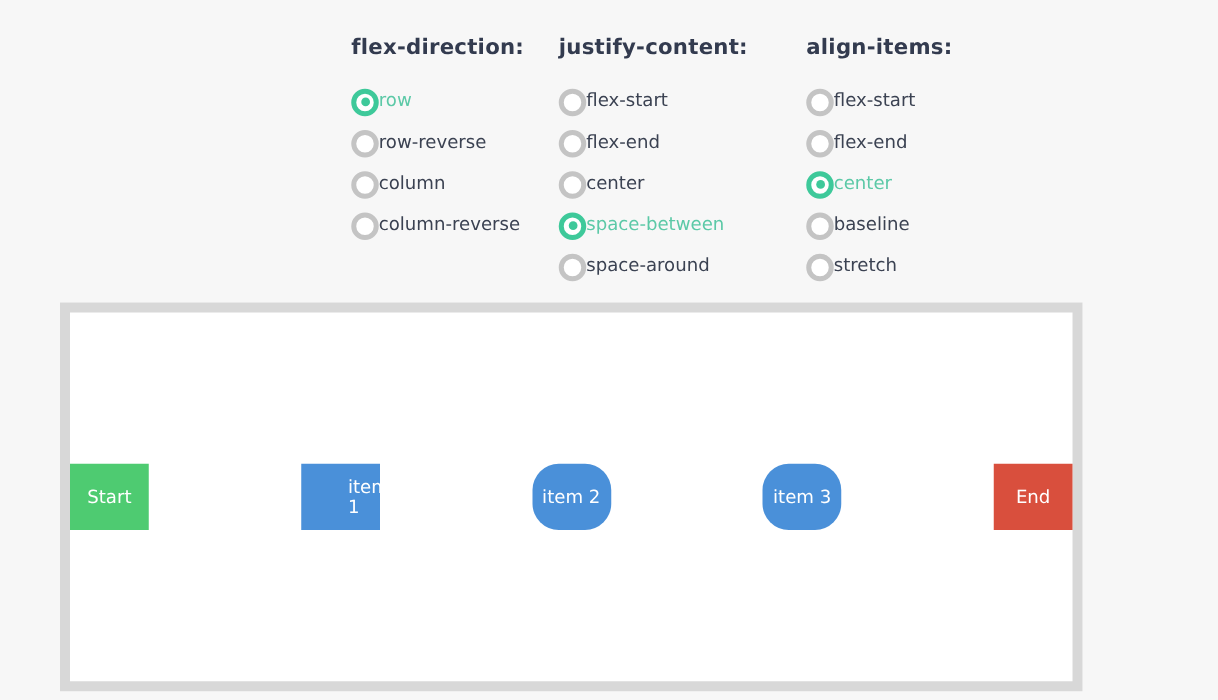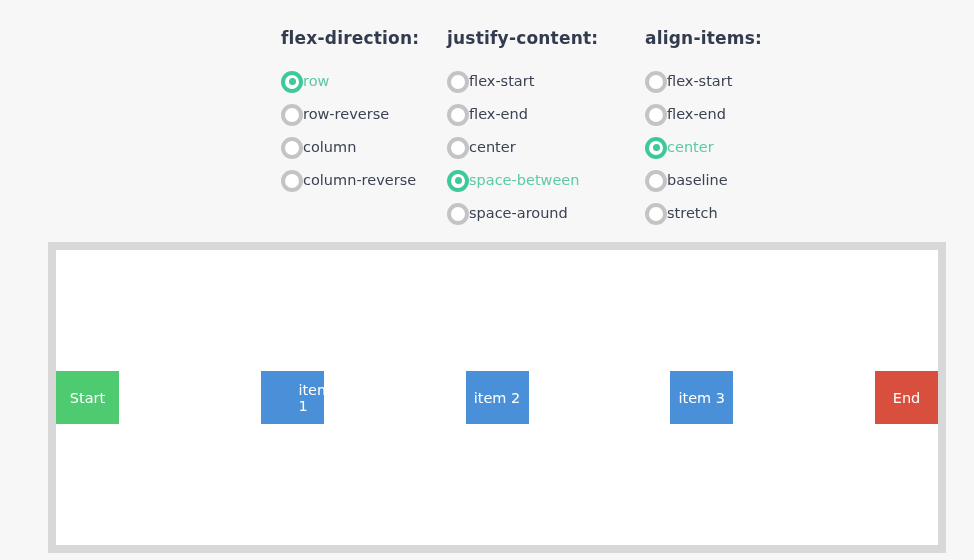--- a/index.html
+++ b/index.html
@@ -81,21 +81,21 @@
   }
   .radio-row.selected .radio-label {
     color: #5cc9a7;
   }
 
   
   #flex-container {
     position: absolute;
     left: 48px;
     top: 242px;
-    width: 898px;
+    width: 818px;
     height: 311px;
     box-sizing: border-box;
     border: 8px solid #d8d8d8;
     background: #ffffff;
     display: flex;
     flex-direction: row;
     justify-content: space-between;
     align-items: center;
   }
   .flex-item {
@@ -177,16 +177,16 @@
       <div class="radio-row">
         <span class="radio"></span>
         <span class="radio-label">stretch</span>
       </div>
     </div>
   </div>
 
 <div id="flex-container" style="flex-direction: row; justify-content: space-between; align-items: center;">
     <div class="flex-item" style="background: rgb(78, 203, 113);">Start</div>
     <div class="flex-item" style="background: rgb(74, 144, 217); padding-left: 45px;">item 1</div>
-    <div class="flex-item" style="background: rgb(74, 144, 217);">item 2</div>
-    <div class="flex-item" style="background: rgb(74, 144, 217);">item 3</div>
+    <div class="flex-item" style="background: rgb(74, 144, 217); border-radius: 21px;">item 2</div>
+    <div class="flex-item" style="background: rgb(74, 144, 217); border-radius: 21px;">item 3</div>
     <div class="flex-item" style="background: rgb(217, 79, 61);">End</div>
   </div>
 
 </body></html>

